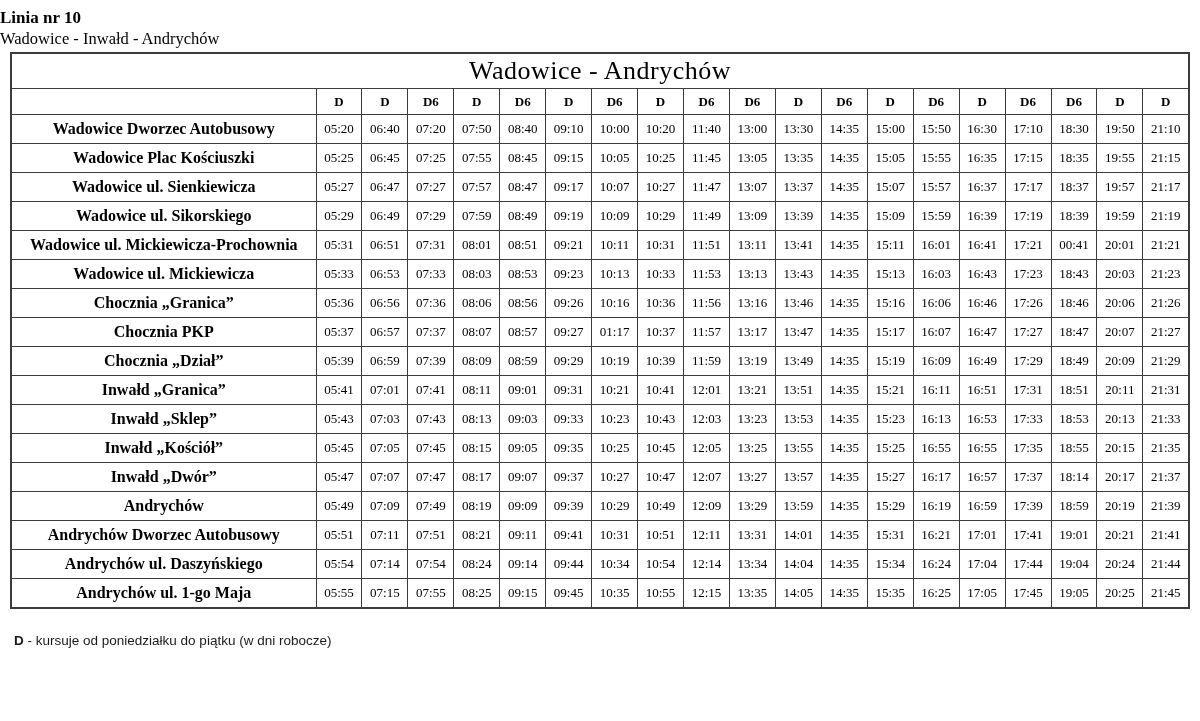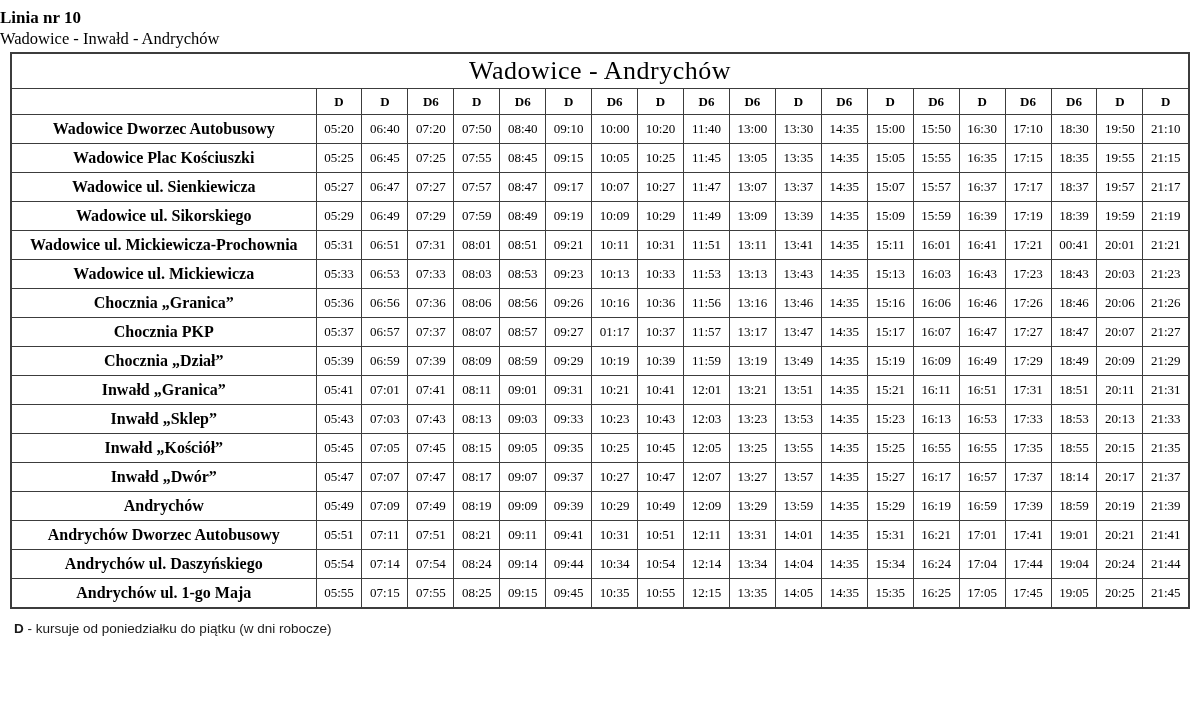--- a/index.html
+++ b/index.html
@@ -58,21 +58,21 @@
   tbody th.stop-name {
     font-size: 16px;
     font-weight: bold;
     height: 28px;
   }
   td.time-cell {
     font-size: 13px;
     font-weight: normal;
   }
   .legend {
-    margin: 8px 0 0 14px;
+    margin: 20px 0 0 14px;
     font-family: "Liberation Sans", sans-serif;
     font-size: 13.5px;
     line-height: 23px;
     color: #1a1a1a;
   }
   .legend b {
     font-weight: bold;
   }
 </style>
 </head>

